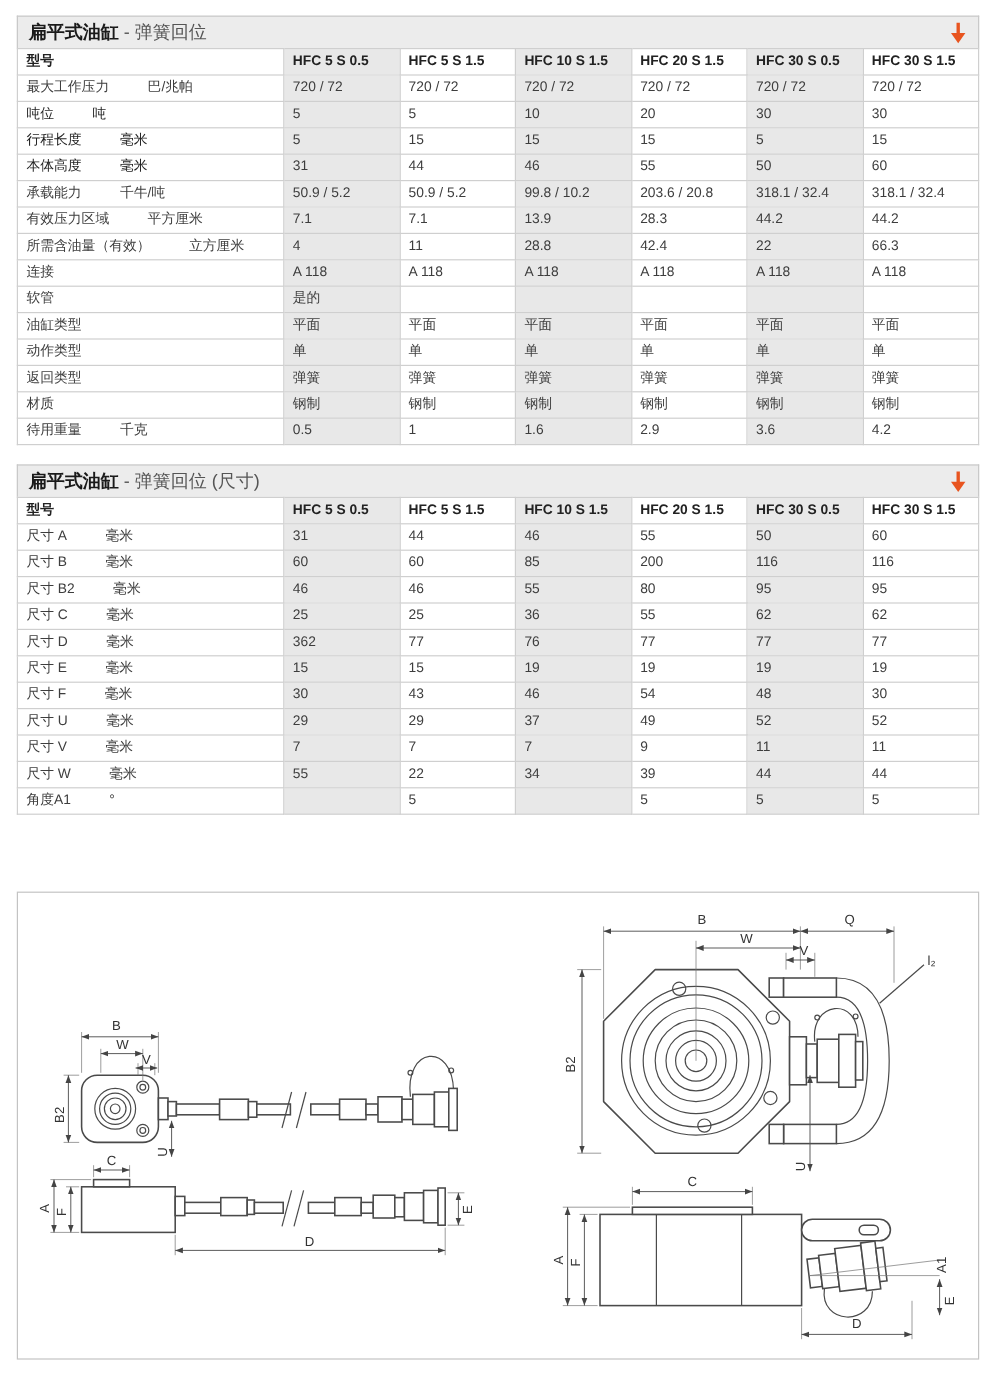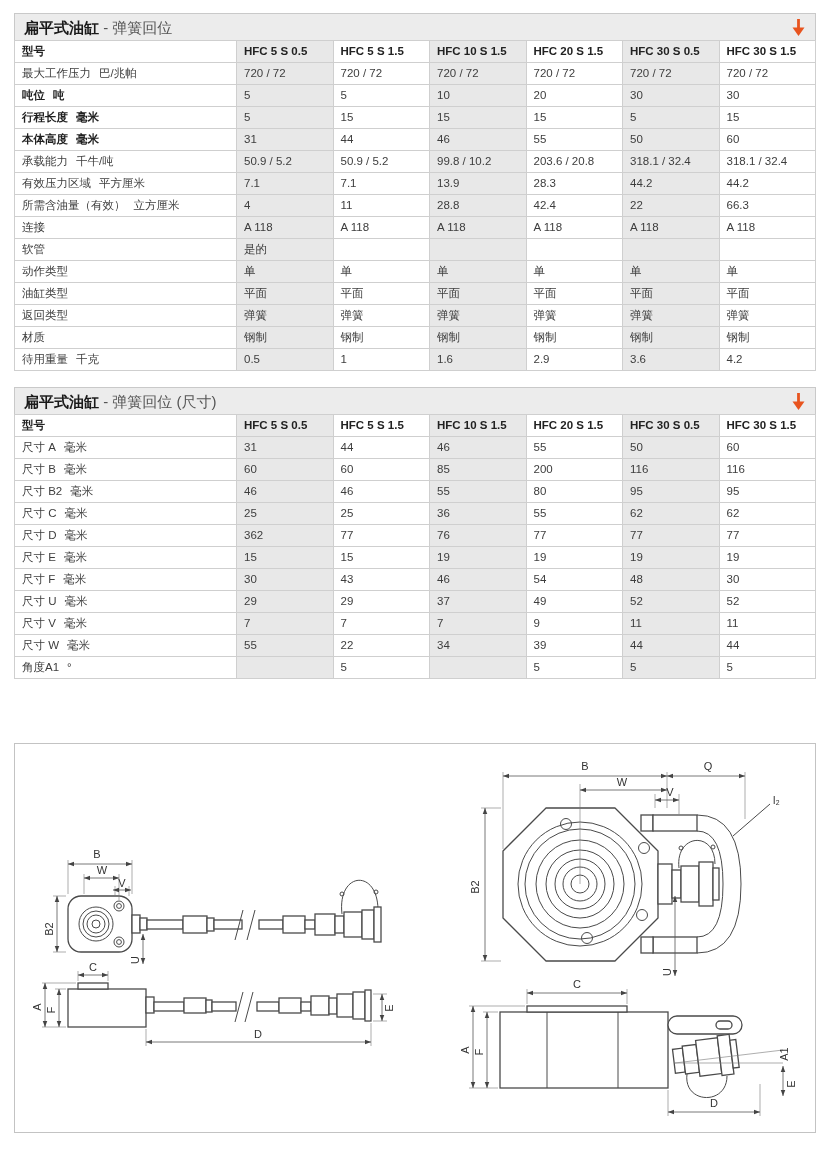--- a/index.html
+++ b/index.html
@@ -28,22 +28,22 @@
     border:1px solid #cfcfcf;
     height:21px;padding:0 7px;
     font-size:11.5px;line-height:1.1;
     text-align:left;vertical-align:middle;
     overflow:hidden;white-space:nowrap;
     color:#3d3d3d;font-weight:normal;
   }
   table.spec th{font-weight:bold;color:#222;}
   table.spec td:nth-child(even), table.spec th:nth-child(even){background:#e8e8e8;}
   table.spec .lc{display:flex;justify-content:flex-start;align-items:center;}
-  table.spec .unit{padding-left:8px;}
-  table.spec tr.bold-row .lc{font-weight:bold;color:#1f1f1f;}
+  table.spec .unit{padding-left:8px;margin-left:24px;}
+  table.spec tr.bold-row .lc{font-weight:normal;color:#1f1f1f;}
   .drawing-box{
     margin-top:64px;
     width:802px;height:390px;box-sizing:border-box;
     border:1px solid #c3c3c3;background:#fff;
   }
   svg text{font-family:"Liberation Sans","DejaVu Sans",sans-serif;font-size:11px;fill:#333;}
   svg text.dim{font-weight:normal;}
 </style>
 </head>
 <body>
@@ -207,44 +207,44 @@
           <td>是的</td>
           <td></td>
           <td></td>
           <td></td>
           <td></td>
           <td></td>
         </tr>
         <tr class="">
           <td class="label-cell">
             <div class="lc">
+              <span class="lbl">油缸类型</span>
+              <span class="unit"></span>
+            </div>
+          </td>
+          <td>平面</td>
+          <td>平面</td>
+          <td>平面</td>
+          <td>平面</td>
+          <td>平面</td>
+          <td>平面</td>
+        </tr>
+        <tr class="">
+          <td class="label-cell">
+            <div class="lc">
               <span class="lbl">动作类型</span>
               <span class="unit"></span>
             </div>
           </td>
           <td>单</td>
           <td>单</td>
           <td>单</td>
           <td>单</td>
           <td>单</td>
           <td>单</td>
-        </tr>
-        <tr class="">
-          <td class="label-cell">
-            <div class="lc">
-              <span class="lbl">油缸类型</span>
-              <span class="unit"></span>
-            </div>
-          </td>
-          <td>平面</td>
-          <td>平面</td>
-          <td>平面</td>
-          <td>平面</td>
-          <td>平面</td>
-          <td>平面</td>
         </tr>
         <tr class="">
           <td class="label-cell">
             <div class="lc">
               <span class="lbl">返回类型</span>
               <span class="unit"></span>
             </div>
           </td>
           <td>弹簧</td>
           <td>弹簧</td>

